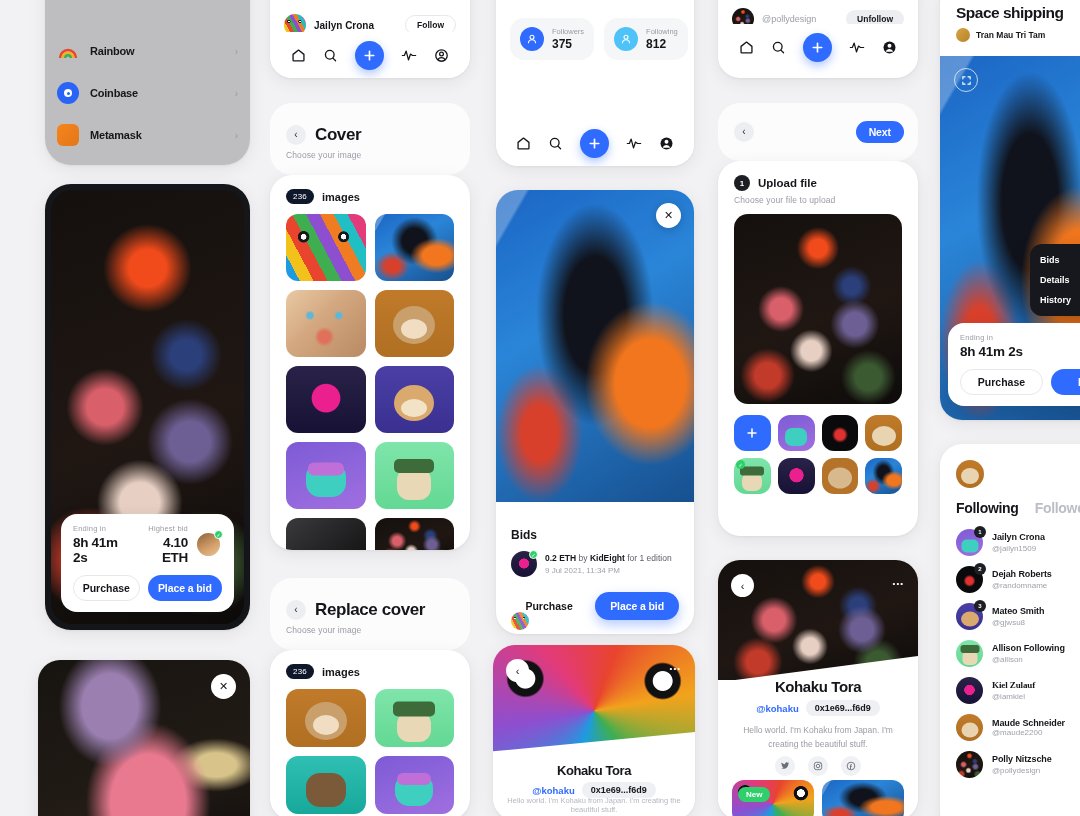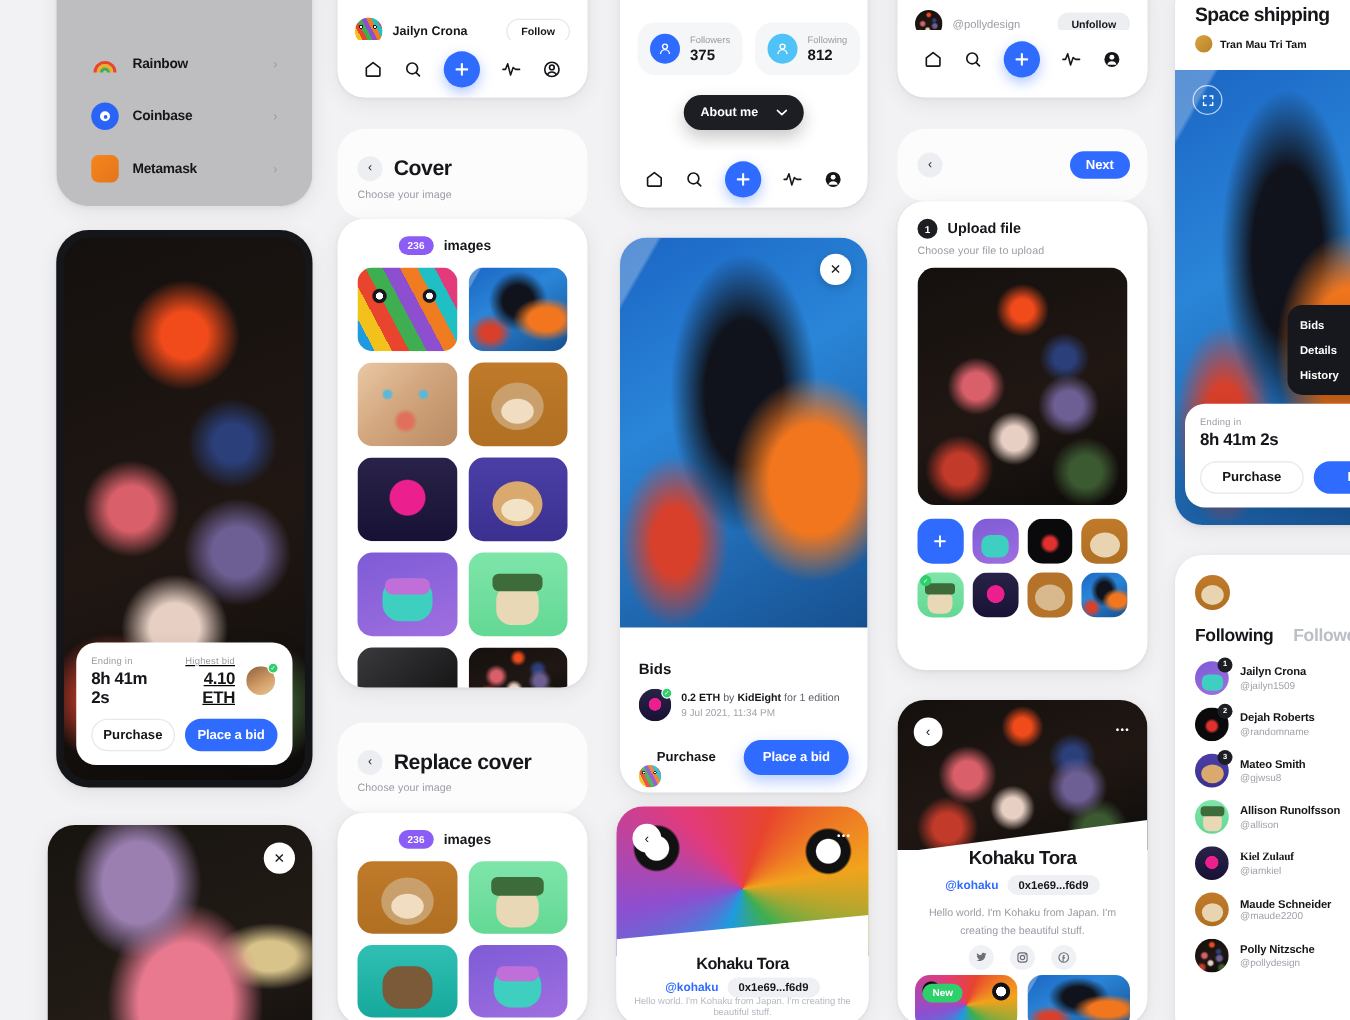--- a/index.html
+++ b/index.html
@@ -28,22 +28,22 @@
 
   .h-title { font-size: 17px; font-weight: bold; letter-spacing: -0.4px; color: #15161a; }
   .h-sub   { font-size: 8.5px; color: #9a9ca4; letter-spacing: .1px; }
 
   .backbtn {
     width: 20px; height: 20px; background: #eceef1; color: #2a2c33;
     font-size: 10px; line-height: 1;
   }
 
   .pill-count {
-    background: #8b5cf6; color: #fff; font-size: 8px; font-weight: bold;
-    border-radius: 10px; padding: 3px 7px; letter-spacing: .2px; margin-left: 33px;
+    background: #0f172a; color: #fff; font-size: 8px; font-weight: normal;
+    border-radius: 10px; padding: 3px 7px; letter-spacing: .2px;
   }
 
   .btn-blue {
     background: #2f6bff; color: #fff; border-radius: 999px;
     font-size: 10.5px; font-weight: bold; display: flex;
     align-items: center; justify-content: center; letter-spacing: -.1px;
   }
   .btn-ghost {
     border: 1.2px solid #e6e8ec; color: #15161a; border-radius: 999px;
     font-size: 10.5px; font-weight: bold; display: flex;
@@ -153,21 +153,21 @@
   .new-badge { background:#2fcf6b; color:#fff; border-radius:999px; font-size:8px;
                font-weight:bold; padding:3px 8px; }
   .fl-name { font-size:9px; font-weight:bold; color:#15161a; letter-spacing:-.1px;}
   .fl-handle { font-size:8px; color:#a0a2aa; }
   .rank { position:absolute; right:-3px; top:-3px; width:12px; height:12px; background:#1c1e24;
           color:#fff; border-radius:50%; font-size:6px; display:flex; align-items:center;
           justify-content:center; font-weight:bold; }
   .tab-on { font-size:14px; font-weight:bold; color:#15161a; letter-spacing:-.3px; }
   .tab-off { font-size:14px; font-weight:bold; color:#bcbec6; letter-spacing:-.3px; }
 
-  .wallet-row { display:flex; align-items:center; gap:11px; padding:10px 28px; }
+  .wallet-row { display:flex; align-items:center; gap:11px; padding:10px 12px; }
   .wallet-name { font-size:11px; font-weight:bold; color:#15161a; letter-spacing:-.2px; }
   .chev { color:#9a9ca4; font-size:10px; margin-left:auto; }
 
   .scrim { position:absolute; inset:0; background:rgba(150,150,155,.62); }
 </style>
 </head>
 <body>
 
 <div class="board">
 
@@ -208,21 +208,21 @@
   <div class="card" style="left:45px; top:184px; width:205px; height:446px; border-radius:26px; background:#15161a; padding:6px;">
     <div class="art-dark-floral" style="position:absolute; inset:6px; border-radius:21px;"></div>
 
 
     <div class="bidpanel" style="position:absolute; left:16px; right:16px; bottom:18px;">
       <div class="row sb" style="align-items:flex-start;">
         <div>
           <div class="bid-lbl">Ending in</div>
           <div class="bid-val">8h  41m  2s</div>
         </div>
-        <div class="row" style="gap:7px;text-decoration:underline;">
+        <div class="row" style="gap:7px;">
           <div style="text-align:right;">
             <div class="bid-lbl">Highest bid</div>
             <div class="bid-val">4.10 ETH</div>
           </div>
           <div style="position:relative;">
             <div class="circ art-portrait-a" style="width:27px;height:27px;border:2px solid #fff;"></div>
             <span class="verified">✓</span>
           </div>
         </div>
       </div>
@@ -366,30 +366,20 @@
       <div class="stat-card" style="flex:1;">
         <span class="circ" style="width:24px;height:24px;background:#4fc3f7;">
           <svg width="12" height="12" viewBox="0 0 14 14" fill="none" stroke="#fff" stroke-width="1.3">
               <circle cx="7" cy="5" r="2.3"></circle>
               <path d="M2.8 12a4.2 4.2 0 0 1 8.4 0"></path>
             </svg>
         </span>
         <span>
           <span style="display:block;font-size:7.5px;color:#9a9ca4;">Following</span>
           <span style="display:block;font-size:12px;font-weight:bold;color:#15161a;margin-top:1px;">812</span>
-        </span>
-      </div>
-    </div>
-    <div style="display:flex;justify-content:center;margin-top:16px;">
-      <div class="about-pill">
-        <span>About me</span>
-        <span style="font-size:9px;line-height:0;">
-          <svg width="9" height="6" viewBox="0 0 10 6" fill="none" stroke="#fff" stroke-width="1.5" stroke-linecap="round" stroke-linejoin="round">
-              <path d="M1 1.2 5 4.8 9 1.2"></path>
-            </svg>
         </span>
       </div>
     </div>
     <div class="tabbar" style="position:absolute;left:0;right:0;bottom:0;">
       <span>
         <svg width="15" height="15" viewBox="0 0 16 16" fill="none" stroke="#15161a" stroke-width="1.4" stroke-linejoin="round">
             <path d="M2.2 6.8 8 2.2l5.8 4.6V13a.8.8 0 0 1-.8.8H3a.8.8 0 0 1-.8-.8z"></path>
           </svg>
       </span>
       <span>
@@ -682,21 +672,21 @@
           <span class="fl-handle" style="display:block;margin-top:2px;">@gjwsu8</span>
         </span>
       </div>
 
       <div class="row" style="gap:9px;padding:5px 0;">
         <span class="circ art-ape-green" style="width:27px;height:27px;overflow:hidden;position:relative;">
           <span style="position:absolute;left:50%;top:66%;transform:translate(-50%,-50%);width:15px;height:14px;background:#e8d8b6;border-radius:5px;"></span>
           <span style="position:absolute;left:50%;top:34%;transform:translate(-50%,-50%);width:19px;height:8px;background:#3e6b3a;border-radius:3px;"></span>
         </span>
         <span>
-          <span class="fl-name" style="display:block;">Allison Runolfsson</span>
+          <span class="fl-name" style="display:block;">Allison Following</span>
           <span class="fl-handle" style="display:block;margin-top:2px;">@allison</span>
         </span>
       </div>
 
       <div class="row" style="gap:9px;padding:5px 0;">
         <span class="circ art-moon" style="width:27px;height:27px;"></span>
         <span>
           <span class="fl-name" style="display:block;font-family:Liberation Serif, serif;">Kiel Zulauf</span>
           <span class="fl-handle" style="display:block;margin-top:2px;">@iamkiel</span>
         </span>

